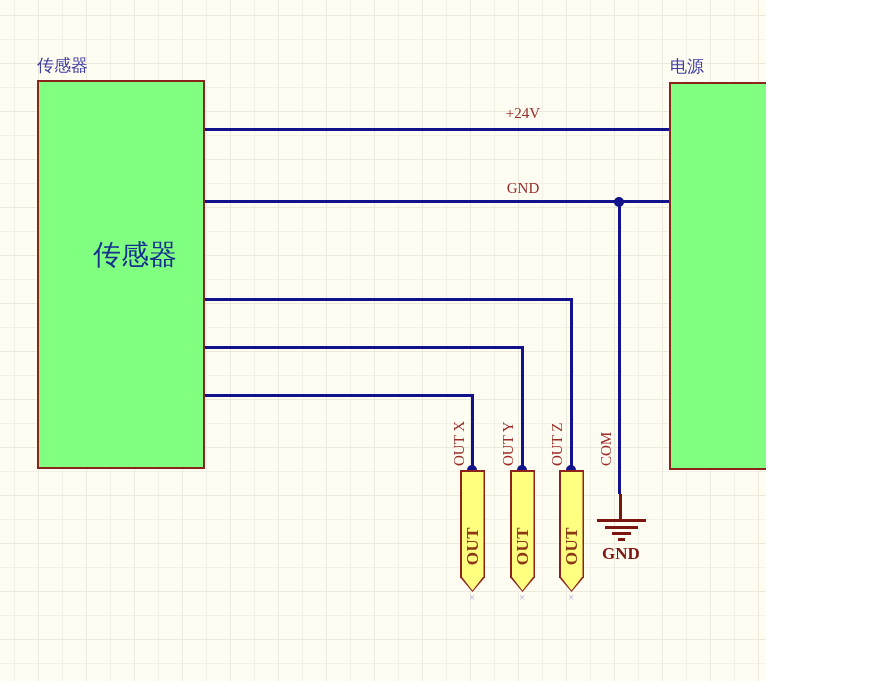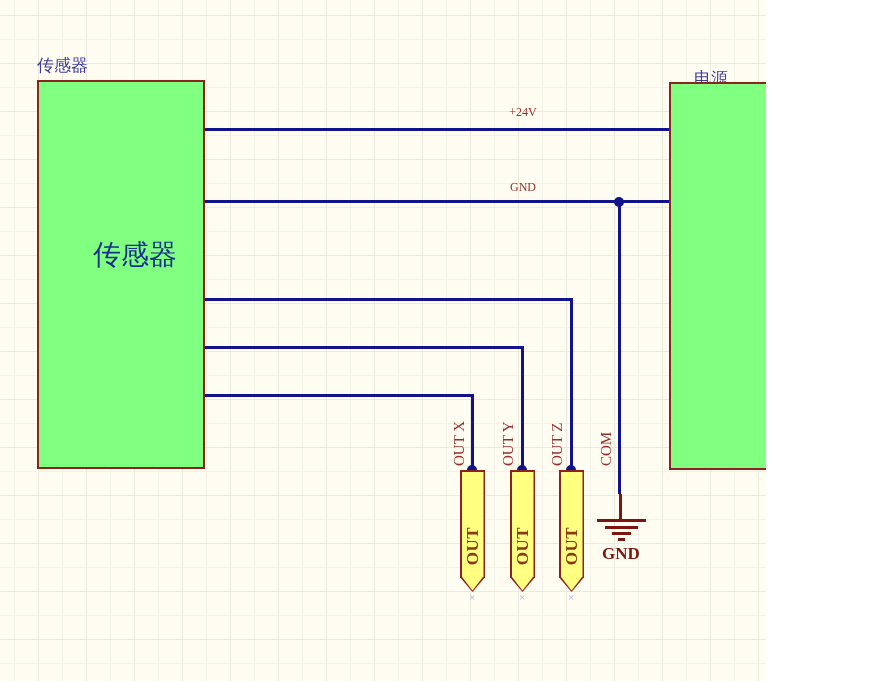--- a/index.html
+++ b/index.html
@@ -18,21 +18,21 @@
   .abs{position:absolute;}
   .block{
     background:var(--block_fill);
     border:2px solid var(--block_border);
     box-sizing:border-box;
   }
   .block-title{color:var(--title_text);font-size:17px;line-height:1;white-space:nowrap;}
   .block-label{color:var(--block_text);font-size:28px;line-height:1;text-align:center;white-space:nowrap;}
   .wire{background:var(--wire);}
   .dot{width:10px;height:10px;border-radius:50%;background:var(--wire);}
-  .netlabel{color:var(--net_label);font-size:12px;line-height:1;text-align:center;white-space:nowrap;}
+  .netlabel{color:var(--net_label);font-size:15px;line-height:1;text-align:center;white-space:nowrap;}
   .vlabel{
     color:var(--net_label);font-size:15px;line-height:1;white-space:nowrap;
     width:62px;height:16px;transform-origin:0 0;transform:rotate(-90deg);
   }
   .port{width:25px;height:122px;}
   .port-shell{position:absolute;inset:0;background:var(--port_border);
     clip-path:polygon(0 0,100% 0,100% 88%,50% 100%,0 88%);}
   .port-fill{position:absolute;inset:1.5px;background:var(--port_fill);
     clip-path:polygon(0 0,100% 0,100% 88%,50% 100%,0 88%);}
   .port-label{
@@ -46,21 +46,21 @@
 </style>
 </head>
 <body>
 
 <div class="canvas">
 
   <div class="abs block-title" style="left:37px;top:57px;">传感器</div>
   <div class="abs block" style="left:37px;top:80px;width:168px;height:389px;"></div>
   <div class="abs block-label" style="left:51px;top:241px;width:168px;">传感器</div>
 
-  <div class="abs block-title" style="left:670px;top:70px;margin-left:24px;">电源</div>
+  <div class="abs block-title" style="left:670px;top:58px;">电源</div>
   <div class="abs block" style="left:669px;top:82px;width:170px;height:388px;"></div>
 
   <div class="abs wire" style="left:205px;top:128px;width:464px;height:3px;"></div>
   <div class="abs wire" style="left:205px;top:200px;width:464px;height:3px;"></div>
 
   <div class="abs wire" style="left:205px;top:298px;width:368px;height:3px;"></div>
   <div class="abs wire" style="left:570px;top:298px;width:3px;height:172px;"></div>
 
   <div class="abs wire" style="left:205px;top:346px;width:319px;height:3px;"></div>
   <div class="abs wire" style="left:521px;top:346px;width:3px;height:124px;"></div>

